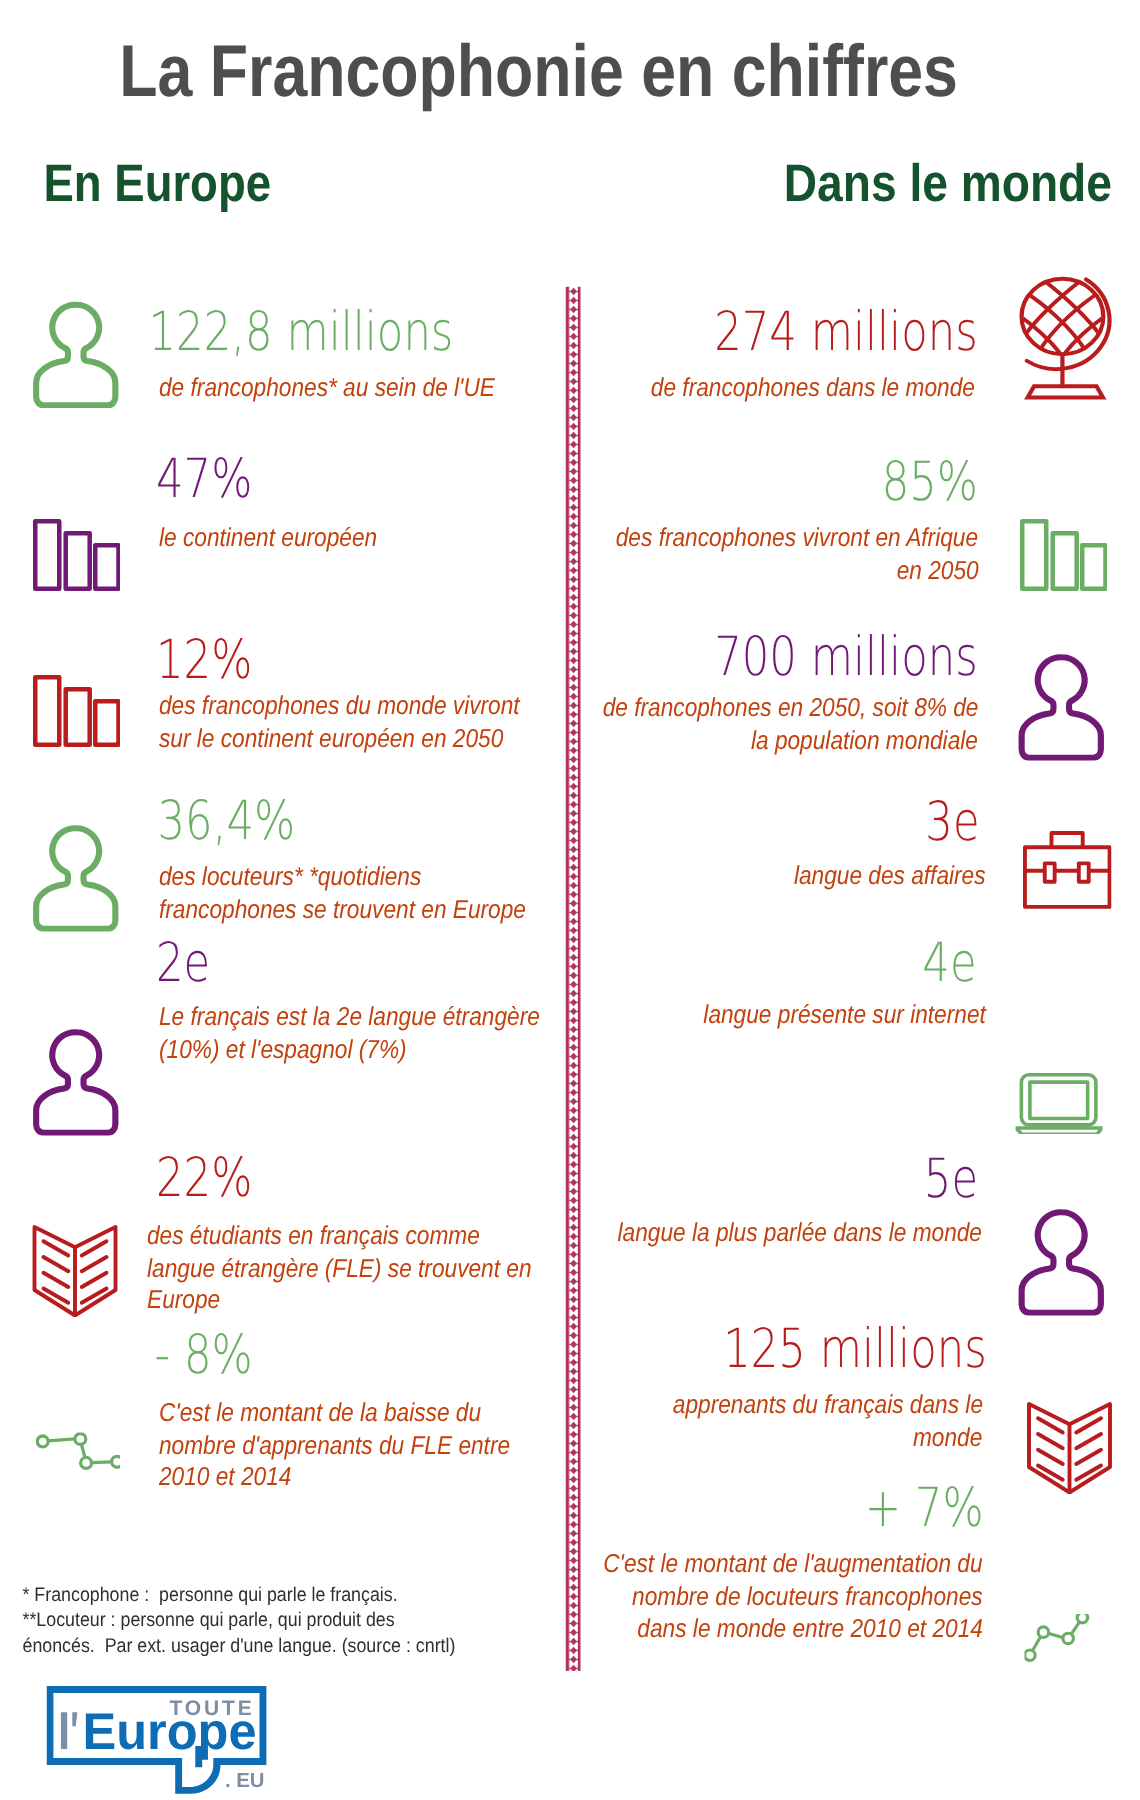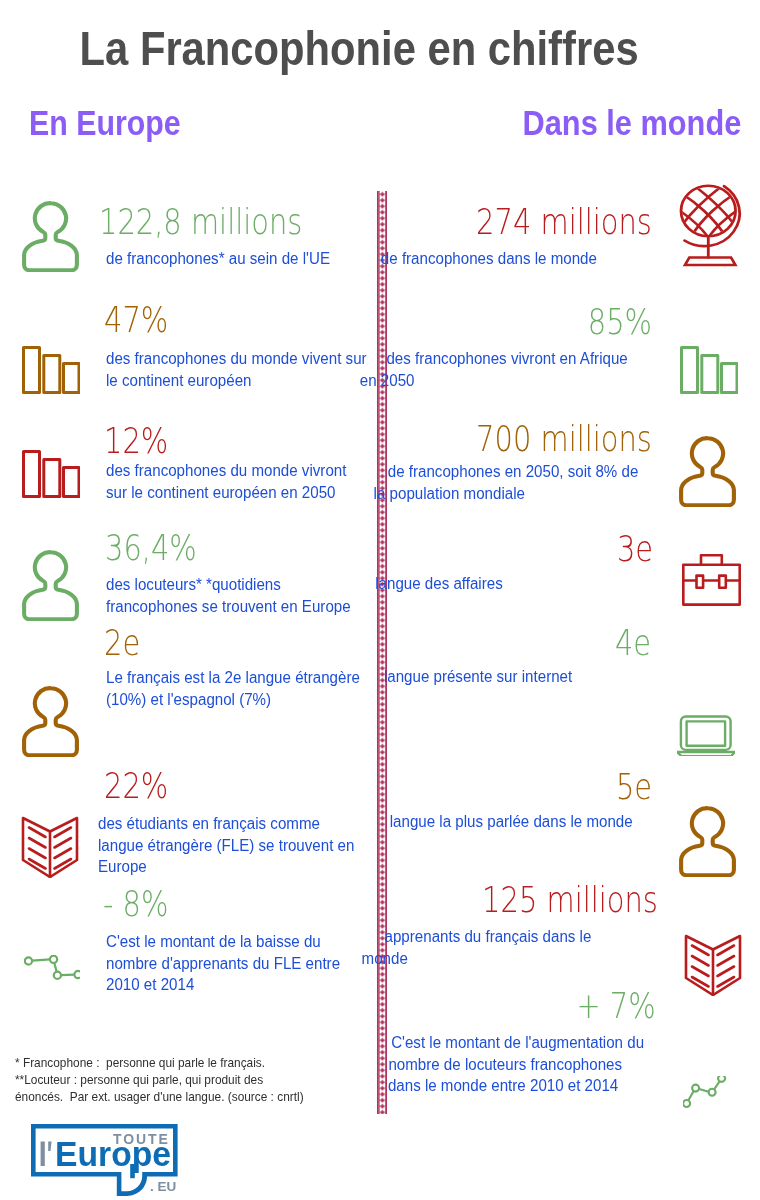--- a/index.html
+++ b/index.html
@@ -7,52 +7,52 @@
   body{width:760px;height:1200px;background:#ffffff;
        font-family:"Liberation Sans",sans-serif;overflow:hidden;
        -webkit-font-smoothing:antialiased;}
   .page{position:relative;width:760px;height:1200px;background:#fff;}
 
   
   .title{position:absolute;left:0;top:24px;width:719px;text-align:center;
          font-size:49px;font-weight:bold;color:#4e4e4e;line-height:49px;
          white-space:nowrap;}
   .title span{display:inline-block;transform:scaleX(.852);transform-origin:50% 50%;}
-  .col-head{position:absolute;font-size:35.2px;font-weight:bold;color:#8b5cf6;
+  .col-head{position:absolute;font-size:35.2px;font-weight:bold;color:#14532d;
             white-space:nowrap;line-height:35px;}
   .col-head span{display:inline-block;}
   .col-head.left{left:28.8px;top:105px;}
   .col-head.left span{transform:scaleX(.862);transform-origin:0 50%;}
   .col-head.right{right:19px;top:105px;}
   .col-head.right span{transform:scaleX(.874);transform-origin:100% 50%;}
 
   
   .divider{position:absolute;left:376.6px;top:190.9px;width:10.8px;height:923px;line-height:0;}
 
   
   .stat{position:absolute;}
   .stat .val{font-family:"DejaVu Sans",sans-serif;font-weight:200;font-size:36px;line-height:27px;white-space:nowrap;height:26px;}
   .stat .val span{display:inline-block;}
-  .stat .desc{font-size:17.3px;line-height:21.7px;color:#1d4ed8;}
+  .stat .desc{font-size:17.3px;line-height:21.7px;color:#c2410c;font-style:italic;}
   .stat .desc div{display:block;white-space:nowrap;}
   .stat .desc div span{display:inline-block;}
 
   .lc .val{text-align:left;}
   .lc .val span{transform:scaleX(.803);transform-origin:0 50%;}
   .lc .desc{text-align:left;}
   .lc .desc div span{transform:scaleX(.875);transform-origin:0 50%;}
   .rc .val{text-align:right;}
   .rc .val span{transform:scaleX(.803);transform-origin:100% 50%;}
-  .rc .desc{}
+  .rc .desc{text-align:right;}
   .rc .desc div span{transform:scaleX(.875);transform-origin:100% 50%;}
 
   .ic{position:absolute;line-height:0;}
 
   .green{color:#6cad66;}
-  .blue{color:#a16207;}
+  .blue{color:#701a75;}
   .slate{color:#b91c1c;}
 
   
   .fn{position:absolute;color:#2f2f2f;white-space:pre;}
   .fn span{display:inline-block;transform:scaleX(.90);transform-origin:0 50%;}
   .src{left:15.9px;font-size:13.3px;}
   .note{left:15px;font-size:13.2px;}
 
   
   .logo{position:absolute;left:31.3px;top:1123.8px;line-height:0;}
@@ -101,21 +101,20 @@
             <rect x="1.5" y="3.5" width="16" height="45"></rect>
             <rect x="21.8" y="11.5" width="16" height="37"></rect>
             <rect x="41.5" y="19.5" width="15.5" height="29"></rect>
           </g>
         </svg></div>
       <div class="stat lc" style="left:104px;top:306px;width:300px">
         <div class="val blue"><span>47%</span></div>
       </div>
       <div class="stat lc" style="left:106px;top:348px;width:300px">
         <div class="desc">
-          <div><span>des francophones du monde vivent sur</span></div>
           <div><span>le continent européen</span></div>
         </div>
       </div>
       <div class="ic slate" style="left:22px;top:448px"><svg viewBox="0 0 58 50" width="58" height="50">
           <g fill="none" stroke="currentColor" stroke-width="3" stroke-linejoin="round">
             <rect x="1.5" y="3.5" width="16" height="45"></rect>
             <rect x="21.8" y="11.5" width="16" height="37"></rect>
             <rect x="41.5" y="19.5" width="15.5" height="29"></rect>
           </g>
         </svg></div>

